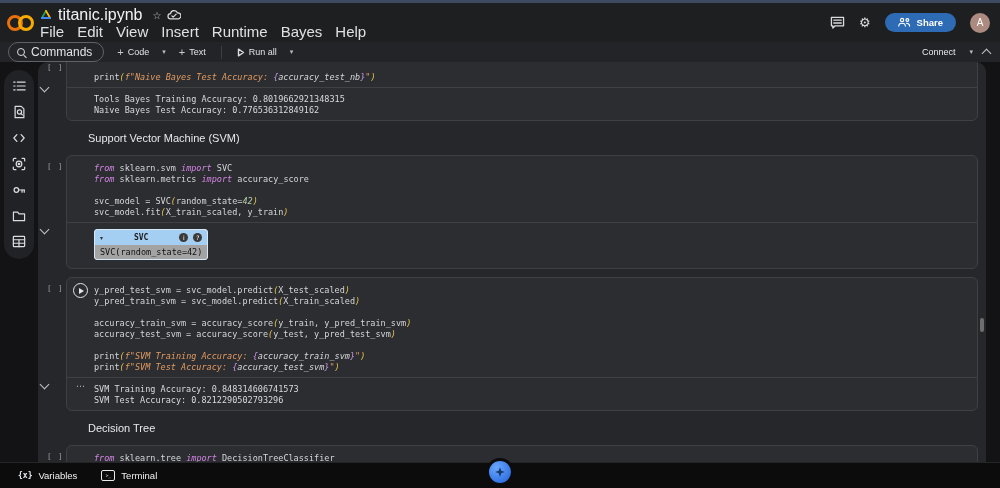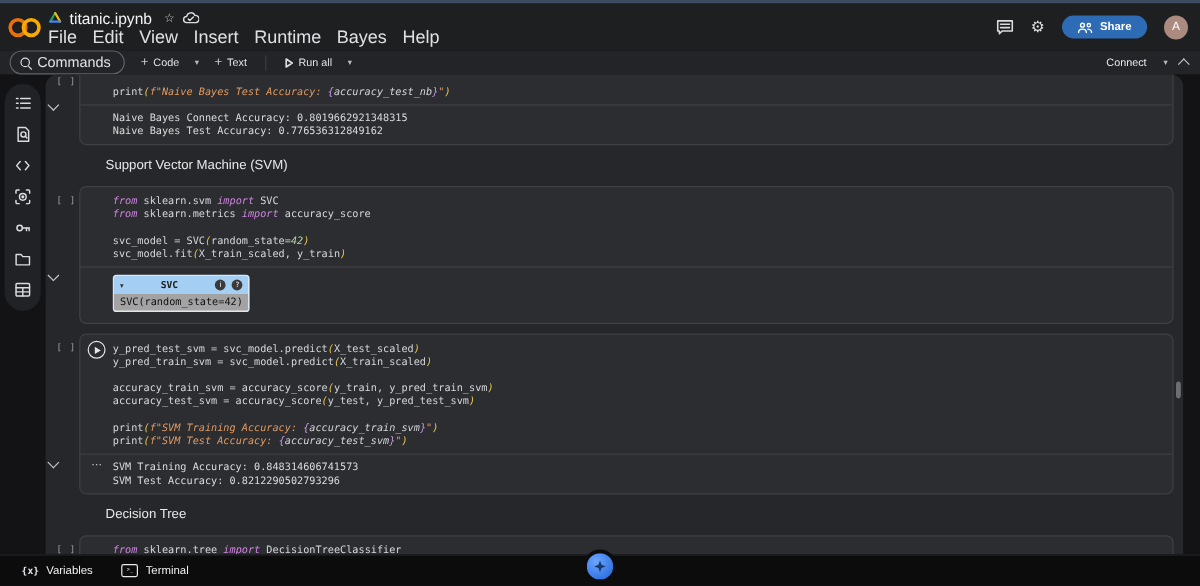--- a/index.html
+++ b/index.html
@@ -7,27 +7,27 @@
        font-family:"Liberation Sans",sans-serif;color:#e8eaed;}
   .top-strip{height:3px;background:#3e4a5f;}
   
   header{height:39px;background:#1e1f21;display:flex;align-items:center;position:relative;}
   .logo{width:40px;display:flex;align-items:center;justify-content:center;cursor:pointer;}
   .logo .r{width:10px;height:10px;border-radius:50%;}
   .r1{border:3.5px solid #E8710A;}
   .r2{border:3.5px solid #F9AB00;margin-left:-5px;}
   .title-wrap{display:flex;flex-direction:column;justify-content:center;gap:2px;}
   .title-row{display:flex;align-items:center;gap:6px;height:16px;}
-  .nb-title{font-size:13px;color:#f1f3f4;text-align:right;}
+  .nb-title{font-size:16px;color:#f1f3f4;text-align:right;}
   .star{font-size:10px;color:#c8cbcf;margin-left:4px;}
   .menubar{display:flex;gap:13px;font-size:15px;color:#dee1e4;height:13px;align-items:center;}
   .menubar span{cursor:pointer;}
   .header-right{position:absolute;right:10px;top:0;height:39px;display:flex;align-items:center;gap:14px;}
   .gear{font-size:13px;color:#dadce0;}
-  .share-btn{display:flex;align-items:flex-end;gap:6px;background:#2e6bb5;color:#fff;
+  .share-btn{display:flex;align-items:flex-start;gap:6px;background:#2e6bb5;color:#fff;
              border-radius:12px;padding:4px 13px;font-size:9.5px;font-weight:bold;cursor:pointer;}
   .avatar{width:20px;height:20px;border-radius:50%;background:#ab8a7f;color:#fff;
           display:flex;align-items:center;justify-content:center;font-size:10px;}
   
   .toolbar{height:20px;background:#232428;display:flex;align-items:center;padding:0 8px;gap:8px;position:relative;}
   .cmd{display:flex;align-items:center;gap:6px;border:1px solid #5f6368;border-radius:11px;
        padding:2px 11px 2px 8px;font-size:12px;color:#e0e2e5;}
   .mag{width:6px;height:6px;border:1.2px solid #dadce0;border-radius:50%;position:relative;}
   .mag::after{content:"";position:absolute;width:4px;height:1.2px;background:#dadce0;
               transform:rotate(45deg);right:-3px;bottom:-2px;}
@@ -231,21 +231,21 @@
     <div id="cells">
         <div class="row clip-top">
           <div class="g">
             <span class="exec">[ ]</span>
           </div>
           <div class="cellbox">
             <div class="code">
               <div class="cl">print<i class="p">(</i><i class="s">f"Naive Bayes Test Accuracy: <i class="fb">{</i><i class="fv">accuracy_test_nb</i><i class="fb">}</i>"</i><i class="p">)</i></div>
             </div>
             <div class="outwrap">
-              <div class="ol">Naive Bayes Connect Accuracy: 0.8019662921348315</div>
+              <div class="ol">Tools Bayes Training Accuracy: 0.8019662921348315</div>
               <div class="ol">Naive Bayes Test Accuracy: 0.776536312849162</div>
             </div>
           </div>
           <span class="chev" style="top: 28px;"></span>
         </div>
         <div class="heading">Support Vector Machine (SVM)</div>
         <div class="row">
           <div class="g">
             <span class="exec">[ ]</span>
           </div>

